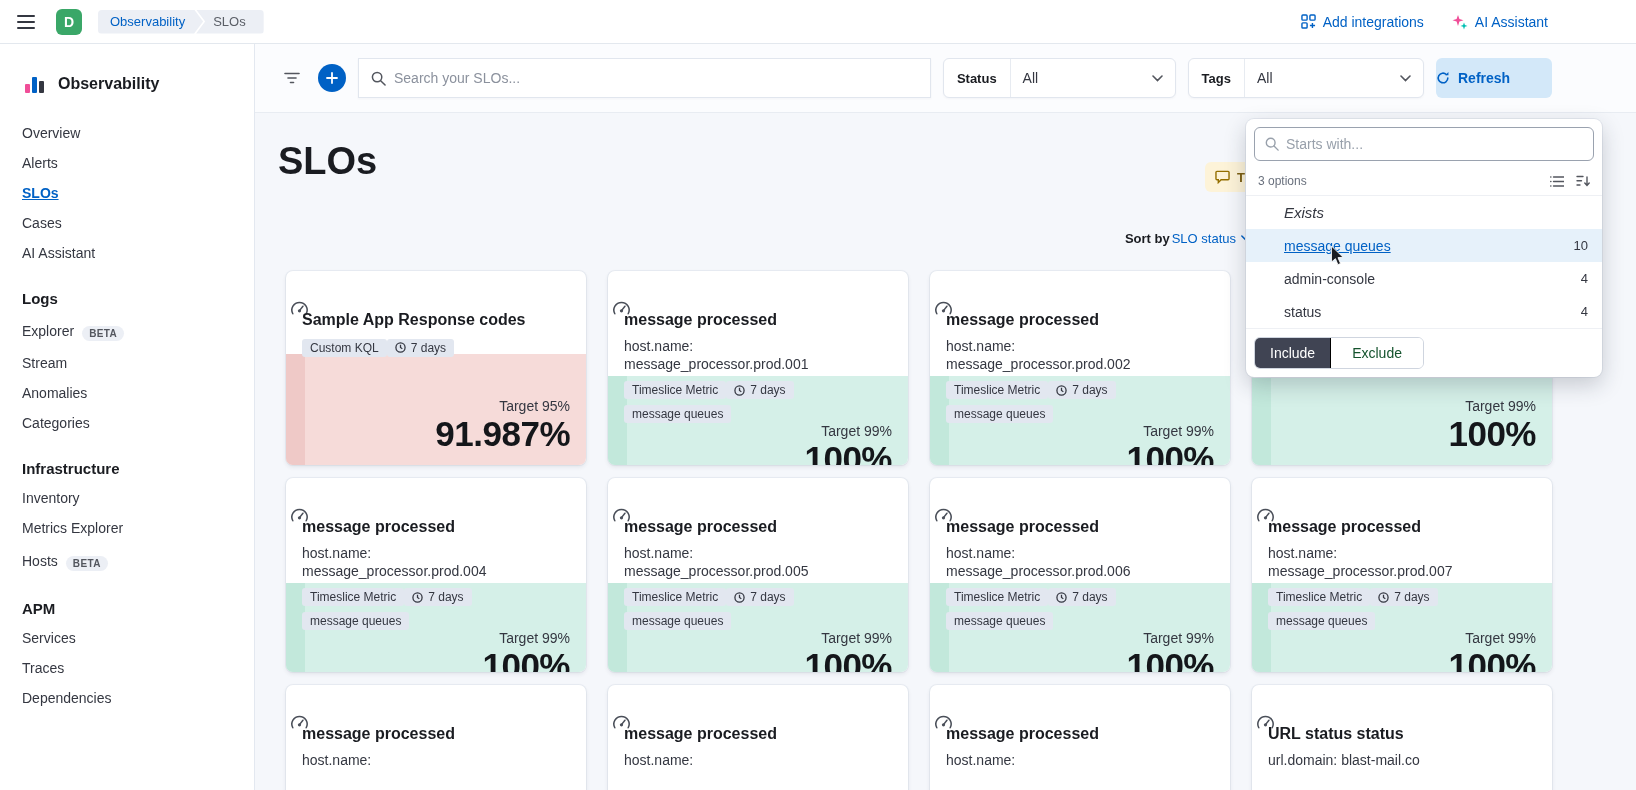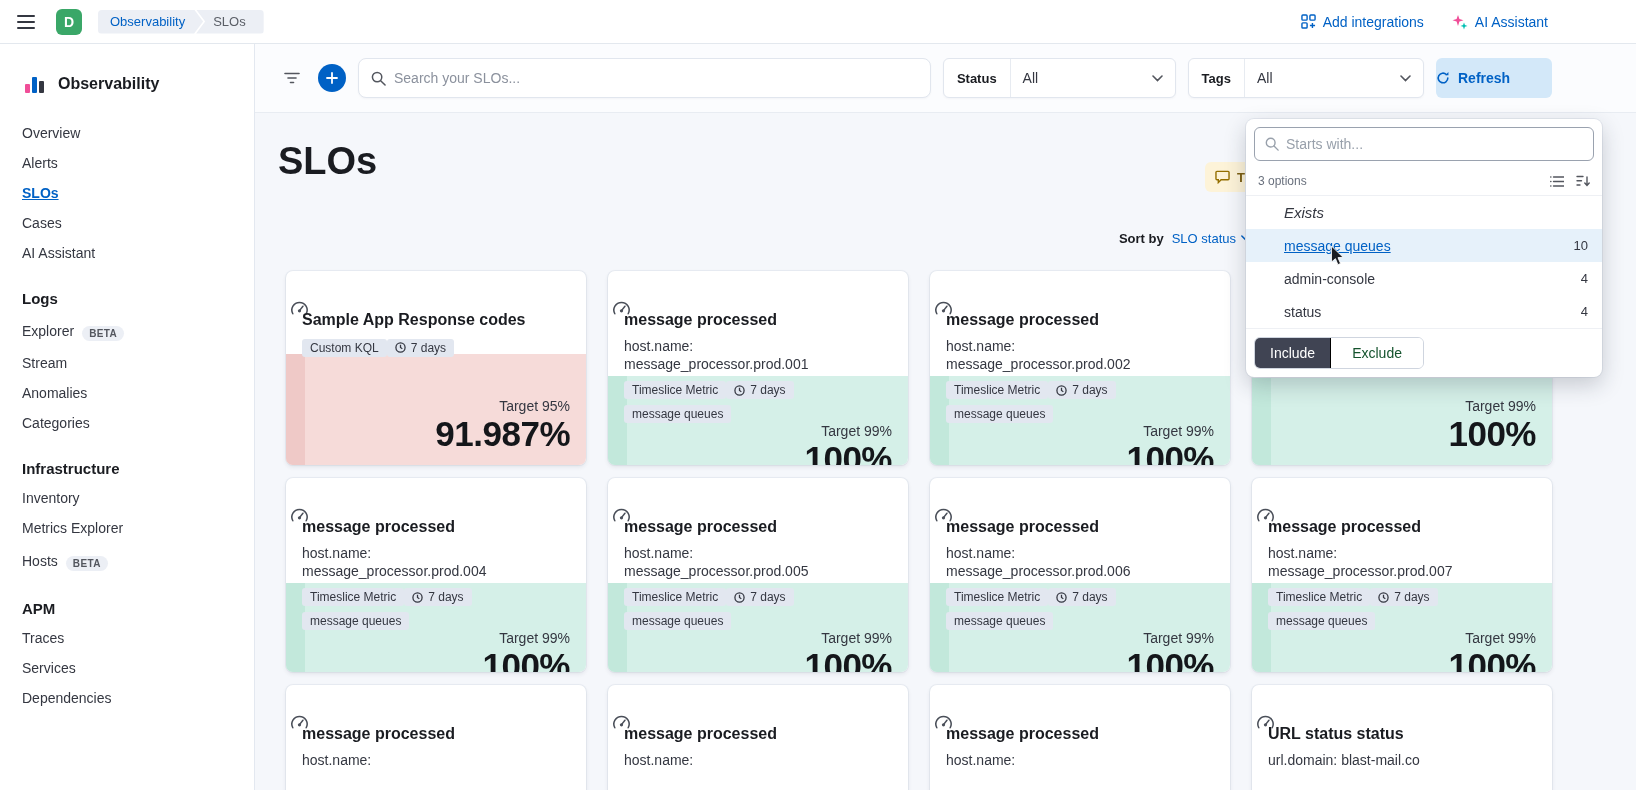--- a/index.html
+++ b/index.html
@@ -52,39 +52,39 @@
   .nav-heading { font-size:15px; font-weight:700; color:#1a1c21; padding:20px 6px 8px 6px; }
   .beta-badge { background:#eceff5; color:#53565e; font-size:10px; font-weight:600; letter-spacing:.4px; padding:2px 7px; border-radius:9px;margin-top:6px; }
   .main { flex:1; background:var(--pagebg,#f5f7fb); overflow:hidden; display:flex; flex-direction:column; }
   
   .query-bar {
     background:#fbfcfe; border-bottom:1px solid #e8ecf2;
     padding:14px 84px 14px 23px; display:flex; align-items:center; gap:12px; flex:none;
   }
   .round-btn { width:28px; height:28px; border-radius:50%; background:var(--primary,#0061c5); color:#fff; border:none; display:flex; align-items:center; justify-content:center; cursor:pointer; flex:none; }
   .search-box {
-    flex:1; height:40px; background:#fff; border:1px solid #e1e6ee; border-radius:8px;
+    flex:1; height:40px; background:#fff; border:1px solid #e1e6ee; border-radius:0;
     display:flex; align-items:center; gap:8px; padding:0 12px; box-shadow:0 1px 2px rgba(40,50,70,.04);
   }
   .search-box input { border:none; outline:none; flex:1; font-size:14px; font-family:inherit; color:#343741; background:transparent; }
   .search-box input::placeholder { color:#8b919d; }
   .select-group { display:flex; height:40px; background:#fff; border:1px solid #e1e6ee; border-radius:6px; overflow:hidden; flex:none; box-shadow:0 1px 2px rgba(40,50,70,.04); }
   .select-label { display:flex; align-items:center; padding:0 13px; font-size:13px; font-weight:700; color:#1a1c21; border-right:1px solid #e7ebf1; }
   .select-value { display:flex; align-items:center; justify-content:space-between; padding:0 12px; font-size:14px; color:#343741; cursor:pointer; }
   .select-value.w-status { width:164px; }
   .select-value.w-tags { width:178px; }
   .refresh-btn {
     height:40px; width:116px; border:none; border-radius:6px; background:var(--primarylight,#d3e8f9);
     color:var(--primary,#0061c5); font-size:14px; font-weight:600; font-family:inherit;
     display:flex; align-items:center; justify-content:flex-start; gap:8px; cursor:pointer; flex:none;
   }
   
   .content { padding:0 84px 0 23px; flex:1; overflow:hidden; }
   .page-title { font-size:38px; line-height:44px; font-weight:700; color:#1a1c21; margin-top:26px; }
-  .sort-row { display:flex; align-items:center; justify-content:flex-end; gap:8px; margin-top:44px; padding-right:302px; height:22px; }
+  .sort-row { display:flex; align-items:center; justify-content:flex-end; gap:2px; margin-top:44px; padding-right:302px; height:22px; }
   .sort-label { font-size:13px; font-weight:700; color:#1a1c21; }
   .sort-value { font-size:13px; color:var(--primary,#0061c5); display:flex; align-items:center; gap:5px; cursor:pointer; }
   .grid { display:grid; grid-template-columns:repeat(4,1fr); gap:13px 14px; margin-top:22px; }
   
   .card {
     position:relative; background:#fff; border-radius:7px; height:194px;
     box-shadow:0 2px 4px rgba(50,60,80,.1), 0 0 0 1px #e9edf3;
     padding:14px 16px 12px 16px; overflow:hidden; display:flex; flex-direction:column;margin-left:8px;
   }
   .card-fill { position:absolute; left:0; right:0; bottom:0; z-index:0; }
@@ -226,24 +226,24 @@
         </div>
         <div class="nav-item">
           <span>Metrics Explorer</span>
         </div>
         <div class="nav-item">
           <span>Hosts</span>
           <span class="beta-badge">BETA</span>
         </div>
         <div class="nav-heading">APM</div>
         <div class="nav-item">
+          <span>Services</span>
+        </div>
+        <div class="nav-item">
           <span>Traces</span>
-        </div>
-        <div class="nav-item">
-          <span>Services</span>
         </div>
         <div class="nav-item">
           <span>Dependencies</span>
         </div>
       </nav>
   </aside>
 
   <main class="main">
     <div class="query-bar">
       <button class="icon-btn">

